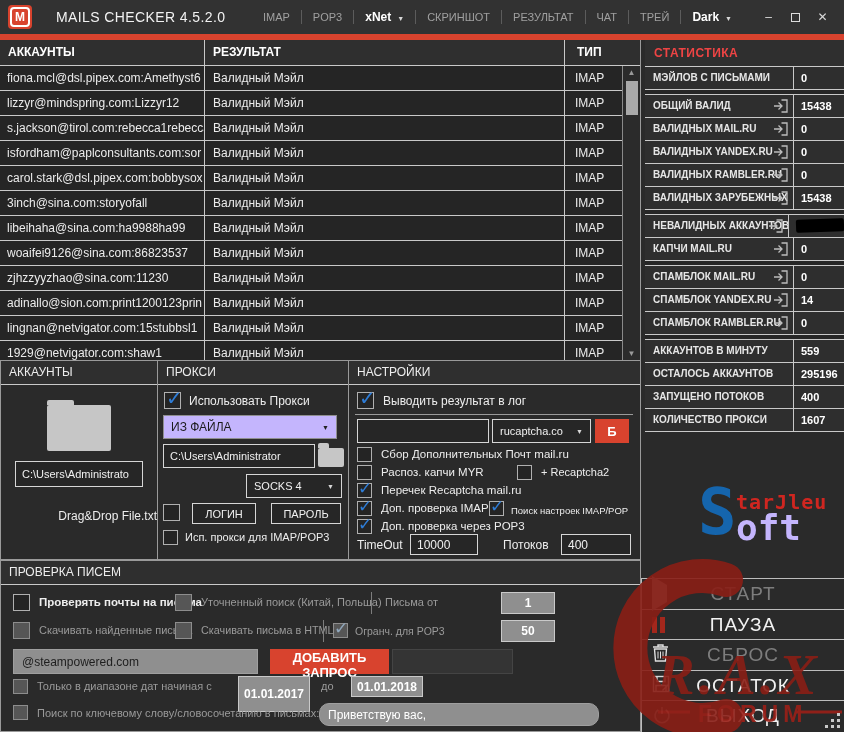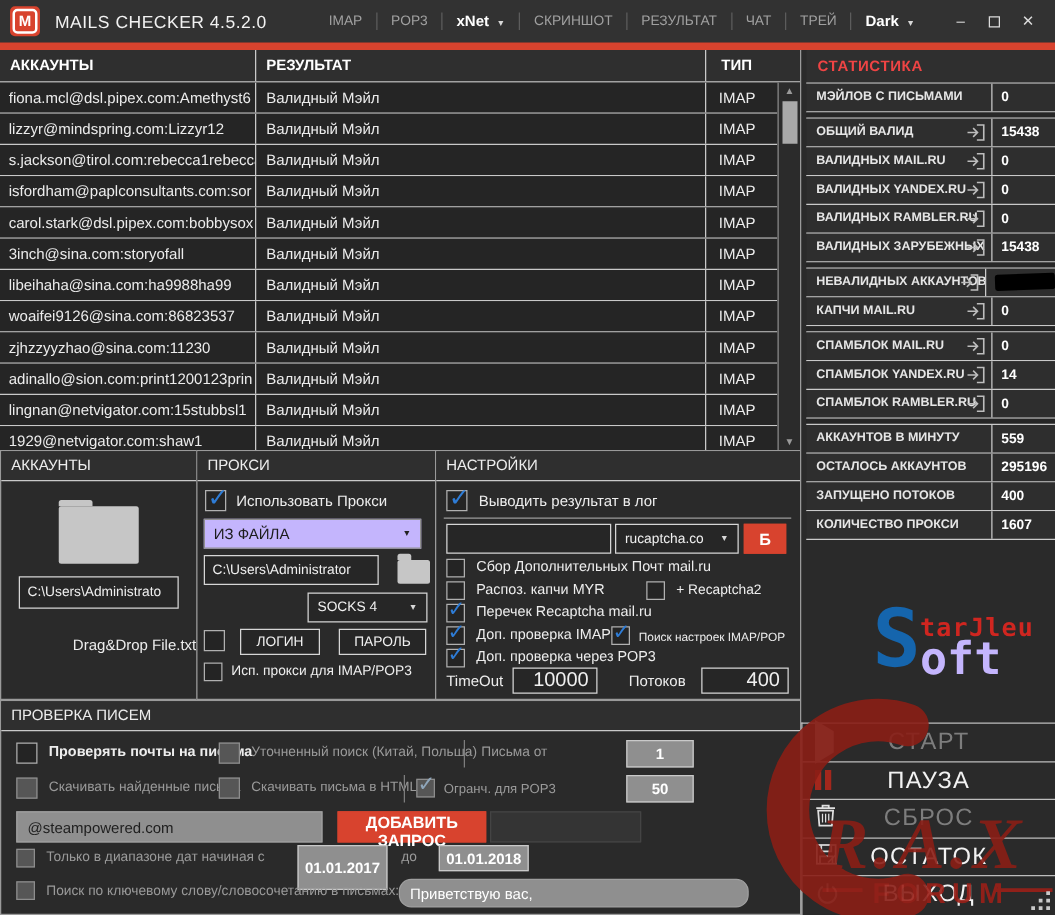--- a/index.html
+++ b/index.html
@@ -3,21 +3,21 @@
 <meta charset="utf-8">
 <style>
 *{margin:0;padding:0;box-sizing:border-box}
 html,body{background:#111}
 #app{position:relative;width:844px;height:732px;background:#2a2a2a;font-family:"Liberation Sans",sans-serif;overflow:hidden;color:#e8e8e8}
 
 
 #titlebar{position:absolute;left:0;top:0;width:844px;height:34px;background:#323232;display:flex;align-items:center;padding:0 8px}
 .applogo{width:24px;height:24px;background:#d8432e;border-radius:4px;display:flex;align-items:center;justify-content:center;flex:none}
 .applogo .inner{width:20px;height:20px;border:2px solid #fff;border-radius:4px;color:#fff;font-weight:bold;font-size:12px;display:flex;align-items:center;justify-content:center}
-.apptitle{font-size:14px;color:#f2f2f2;letter-spacing:.4px;margin-left:12px;white-space:nowrap}
+.apptitle{font-size:14px;color:#f2f2f2;letter-spacing:.4px;margin-left:24px;white-space:nowrap}
 #menu{margin-left:auto;display:flex;align-items:center;font-size:11px;color:#a0a0a0}
 .mitem{padding:0 11px;white-space:nowrap;cursor:default}
 .mitem.active{color:#fff;font-weight:bold;font-size:12px}
 .msep{width:1px;height:14px;background:#5c5c5c}
 .dd-arrow{font-size:7px;color:#d8d8d8;margin-left:6px}
 .winbtns{display:flex;align-items:center;margin-left:12px}
 .winbtn{width:27px;text-align:center;color:#dcdcdc;font-size:12px;cursor:default}
 .maxbox{display:inline-block;width:9px;height:9px;border:1px solid #dcdcdc;vertical-align:middle}
 #redstrip{position:absolute;left:0;top:34px;width:844px;height:6px;background:#d8432e}
 
@@ -52,21 +52,21 @@
 .panel-title{height:24px;background:#2f2f2f;border-bottom:1px solid #c9c9c9;font-size:12px;color:#ededed;line-height:23px;padding-left:8px}
 .cb{position:absolute;width:17px;height:17px;border:1px solid #b0b0b0;background:#242424;cursor:pointer}
 .cb .check{position:absolute;left:1px;top:-7px;font-size:20px;font-weight:bold;color:#2e7cd6;font-family:"DejaVu Sans",sans-serif}
 .cb.gray{background:#565656;border-color:#8d8d8d}
 .cb.graycheck .check{color:#8fa6bb}
 .cb.sm{width:15px;height:15px}
 .cb.sm .check{font-size:17px;top:-6px;left:0}
 .lbl{position:absolute;font-size:12px;color:#ededed;white-space:nowrap}
 .lbl.gray{color:#9a9a9a}
 .dinput{position:absolute;background:#262626;border:1px solid #d6d6d6;color:#f0f0f0;font-size:11px;font-family:inherit;padding:0 6px}
-.dinput.center{text-align:right;font-size:16px}
+.dinput.center{text-align:left;font-size:12px}
 .ginput{position:absolute;background:#8f8f8f;border:1px solid #c9c9c9;color:#fff;font-size:12px;font-weight:bold;text-align:center;font-family:inherit}
 .ginput.dark-text{color:#1e1e1e;font-weight:normal;text-align:left;padding-left:8px;border-color:#9f9f9f}
 .dropdown{position:absolute;display:flex;align-items:center;border:1px solid #d6d6d6;background:#262626;color:#f0f0f0;font-size:11px;padding:0 7px;cursor:pointer}
 .dropdown .dd-arrow{margin-left:auto}
 .dropdown.light{background:#c4b5fd;color:#1c1c1c;border-color:#8f8f8f;font-size:12px}
 .dropdown.light .dd-arrow{color:#222}
 .btnx{position:absolute;background:#262626;border:1px solid #d6d6d6;color:#f0f0f0;font-size:11px;text-align:center;font-family:inherit;cursor:pointer}
 .btnx.red{background:#d8432e;border:1px solid #d8432e;color:#fff;font-weight:bold;font-size:13px}
 .folder{position:relative;background:#c6c6c6;border-radius:2px}
 .folder::before{content:"";position:absolute;left:0;top:-5px;width:42%;height:5px;background:#c6c6c6;border-radius:2px 2px 0 0}
@@ -334,21 +334,21 @@
   <div id="proxy-panel" class="panel">
     <div class="panel-title">ПРОКСИ</div>
     <span class="cb" style="left:6px;top:31px">
         <span class="check">✓</span>
       </span>
     <span class="lbl" style="left:31px;top:33px">Использовать Прокси</span>
     <div class="dropdown light" style="left:5px;top:54px;width:174px;height:24px">
         <span>ИЗ ФАЙЛА</span>
         <span class="dd-arrow">▼</span>
       </div>
-    <input class="dinput" style="left: 5px; top: 83px; width: 140px; height: 24px;" value="C:\Users\Administrator">
+    <input class="dinput" style="left: 5px; top: 83px; width: 152px; height: 24px;" value="C:\Users\Administrator">
     <div class="folder" style="position:absolute;left:160px;top:87px;width:26px;height:19px"></div>
     <div class="dropdown" style="left:88px;top:113px;width:96px;height:24px">
         <span>SOCKS 4</span>
         <span class="dd-arrow">▼</span>
       </div>
     <span class="cb" style="left:5px;top:143px"></span>
     <button class="btnx" style="left:34px;top:142px;width:64px;height:21px">ЛОГИН</button>
     <button class="btnx" style="left:113px;top:142px;width:70px;height:21px">ПАРОЛЬ</button>
     <span class="cb sm" style="left:5px;top:169px"></span>
     <span class="lbl" style="left:27px;top:170px;font-size:11px">Исп. прокси для IMAP/POP3</span>

